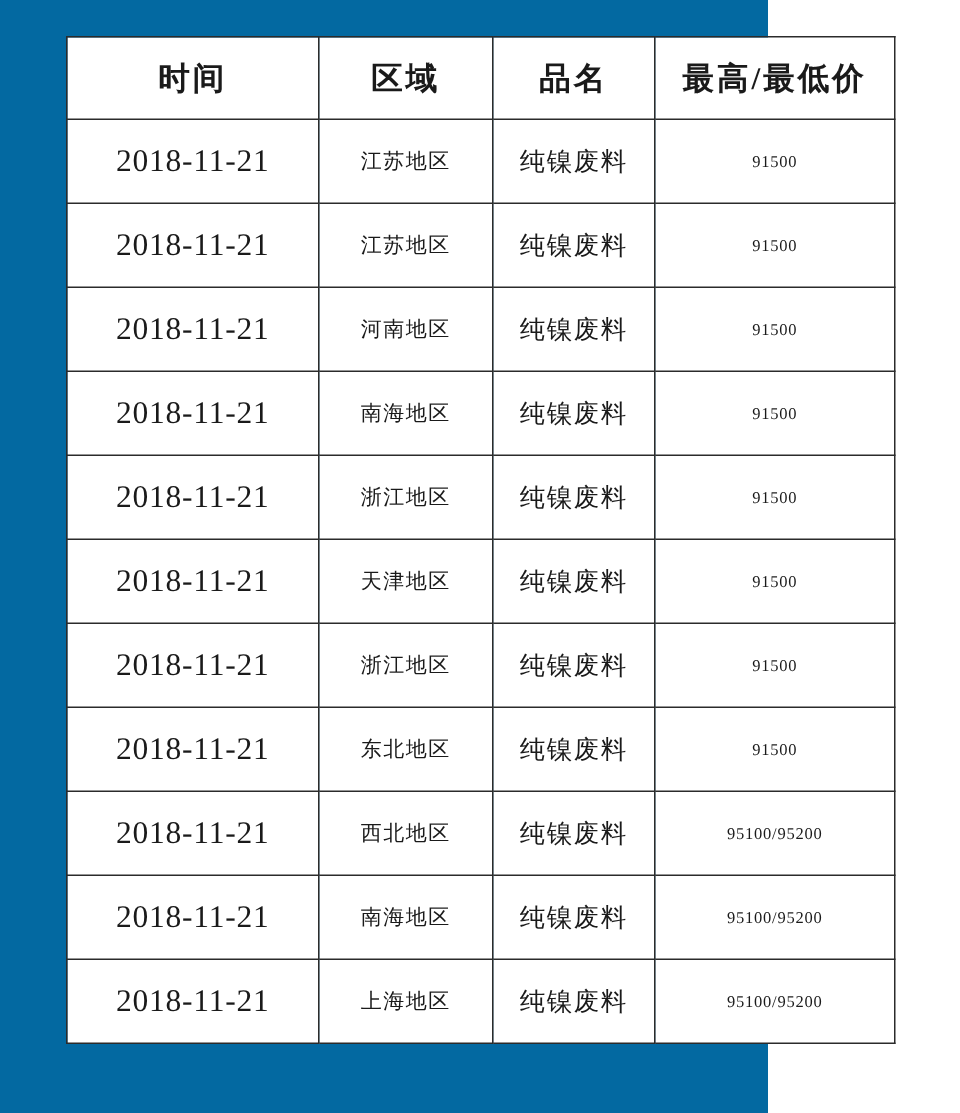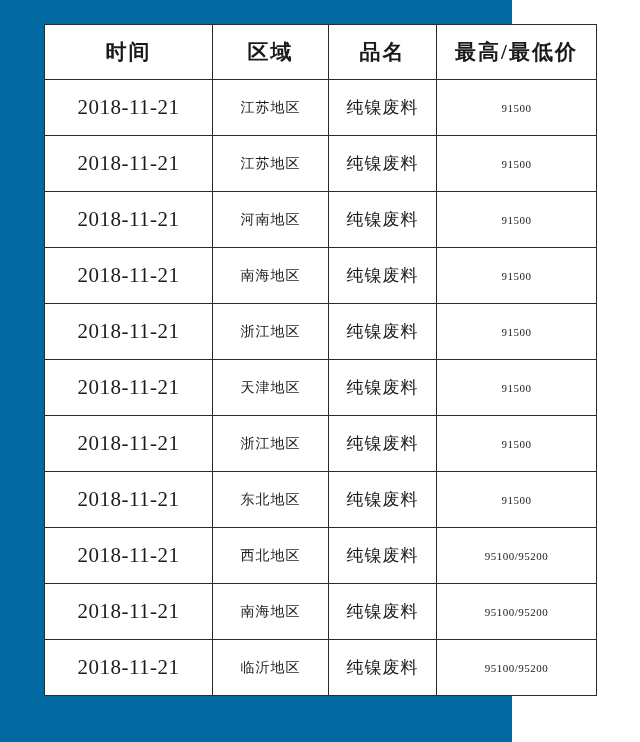--- a/index.html
+++ b/index.html
@@ -155,19 +155,19 @@
         <td class="price-cell">95100/95200</td>
       </tr>
       <tr>
         <td class="time-cell">2018-11-21</td>
         <td class="area-cell">南海地区</td>
         <td class="name-cell">纯镍废料</td>
         <td class="price-cell">95100/95200</td>
       </tr>
       <tr>
         <td class="time-cell">2018-11-21</td>
-        <td class="area-cell">临沂地区</td>
+        <td class="area-cell">上海地区</td>
         <td class="name-cell">纯镍废料</td>
         <td class="price-cell">95100/95200</td>
       </tr>
     </tbody>
   </table>
 </div>
 
 </body></html>

